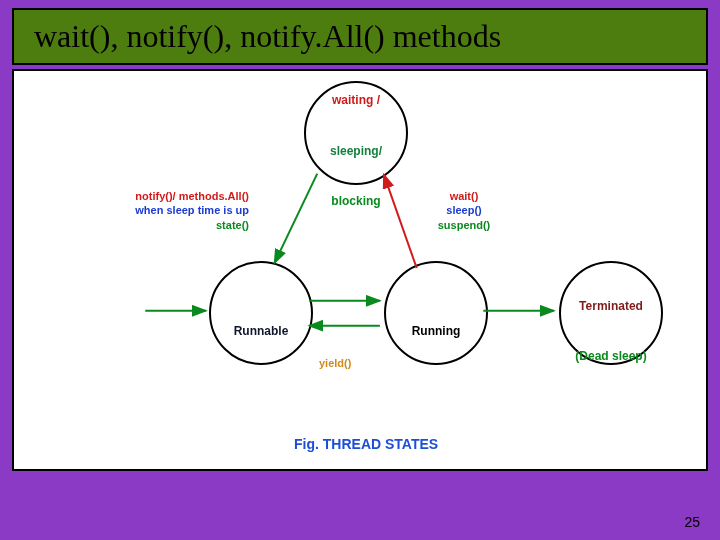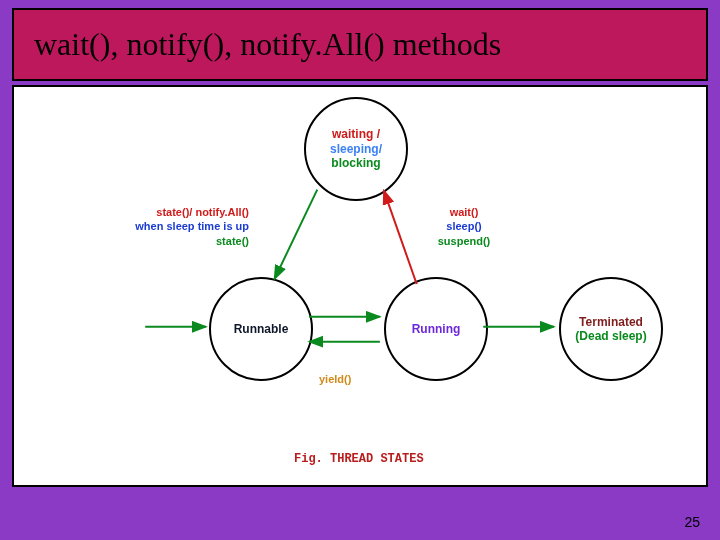--- a/index.html
+++ b/index.html
@@ -5,22 +5,22 @@
   body {
     margin: 0;
     padding: 0;
     width: 720px;
     height: 540px;
     background: #8a3ac4;
     font-family: Arial, sans-serif;
     position: relative;
   }
   .title-bar {
-    background: #be185d;
-    padding: 16px 20px;
+    background: #4d7c0f;
+    padding: 8px 20px;
     border: 2px solid #000;
     margin: 8px 12px 4px 12px;
   }
   .title-bar h1 {
     margin: 0;
     font-size: 32px;
     font-weight: normal;
     color: #000;
     font-family: "Times New Roman", serif;
   }
@@ -41,34 +41,35 @@
     align-items: center;
     justify-content: center;
     line-height: 1.2;
   }
   .state-label {
     position: absolute;
     font-size: 12px;
     font-weight: bold;
     text-align: center;
     line-height: 1.2;
+    margin-top: 36px;
   }
   .trans-label {
     position: absolute;
     font-size: 11px;
     font-weight: bold;
     text-align: center;
     line-height: 1.3;
   }
   .caption {
     position: absolute;
-    font-size: 12px;
+    font-size: 14px;
     font-weight: bold;
-    font-family: Liberation Mono, monospace;
-    color: #b91c1c;
+    font-family: Liberation Sans, sans-serif;
+    color: #1d4ed8;
   }
   .page-num {
     position: absolute;
     bottom: 10px;
     right: 20px;
     font-size: 14px;
     color: #000;
     margin-left: 33px;
   }
   svg.arrows {
@@ -83,40 +84,40 @@
 <body>
 
 <div class="title-bar">
   <h1>wait(), notify(), notify.All() methods</h1>
 </div>
 
 <div class="diagram-container">
 
   <div class="circle" style="width:100px;height:100px;left:290px;top:10px">
     <span class="state-label" style="position:static;color:#d11a1a">waiting /</span>
-    <span class="state-label" style="position:static;color:#3b82f6">sleeping/</span>
+    <span class="state-label" style="position:static;color:#15803d">sleeping/</span>
     <span class="state-label" style="position:static;color:#0a8a1e">blocking</span>
   </div>
 
 
   <div class="circle" style="width:100px;height:100px;left:195px;top:190px">
     <span class="state-label" style="position:static;color:#0f172a">Runnable</span>
   </div>
 
   <div class="circle" style="width:100px;height:100px;left:370px;top:190px">
-    <span class="state-label" style="position:static;color:#6d28d9">Running</span>
+    <span class="state-label" style="position:static;color:#000000">Running</span>
   </div>
 
   <div class="circle" style="width:100px;height:100px;left:545px;top:190px">
     <span class="state-label" style="position:static;color:#7f1d1d">Terminated</span>
     <span class="state-label" style="position:static;color:#0a8a1e">(Dead sleep)</span>
   </div>
 
   <div class="trans-label" style="left:95px;top:118px;width:140px;text-align:right">
-    <span style="color:#d11a1a;display:block">state()/ notify.All()</span>
+    <span style="color:#d11a1a;display:block">notify()/ methods.All()</span>
     <span style="color:#1a3cd1;display:block">when sleep time is up</span>
     <span style="color:#0a8a1e;display:block">state()</span>
   </div>
 
   <div class="trans-label" style="left:405px;top:118px;width:90px;text-align:center">
     <span style="color:#d11a1a;display:block">wait()</span>
     <span style="color:#1a3cd1;display:block">sleep()</span>
     <span style="color:#0a8a1e;display:block">suspend()</span>
   </div>
 

